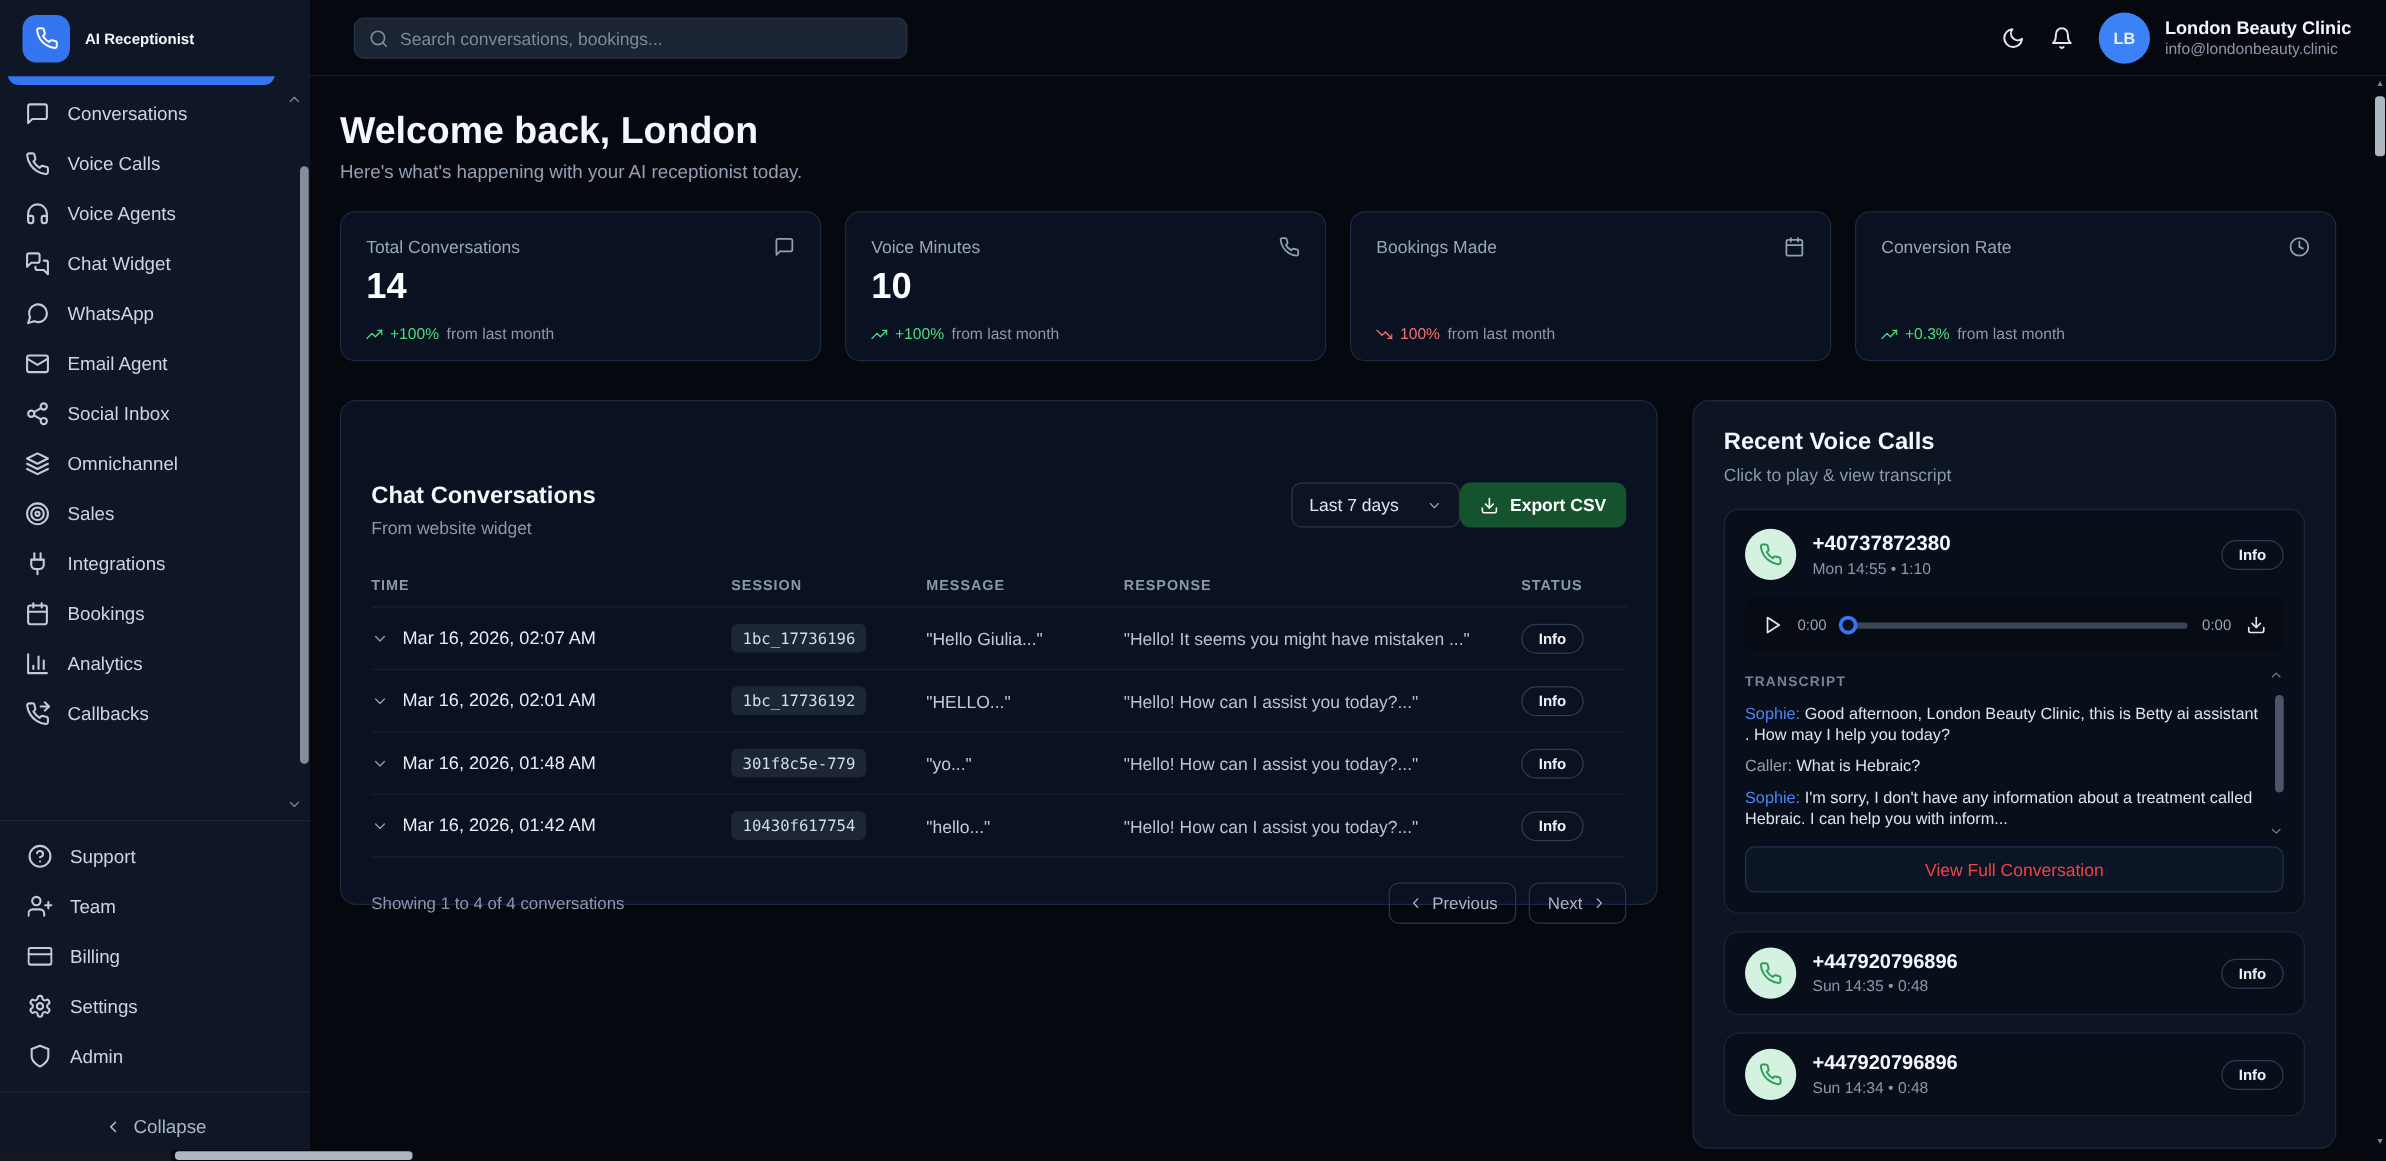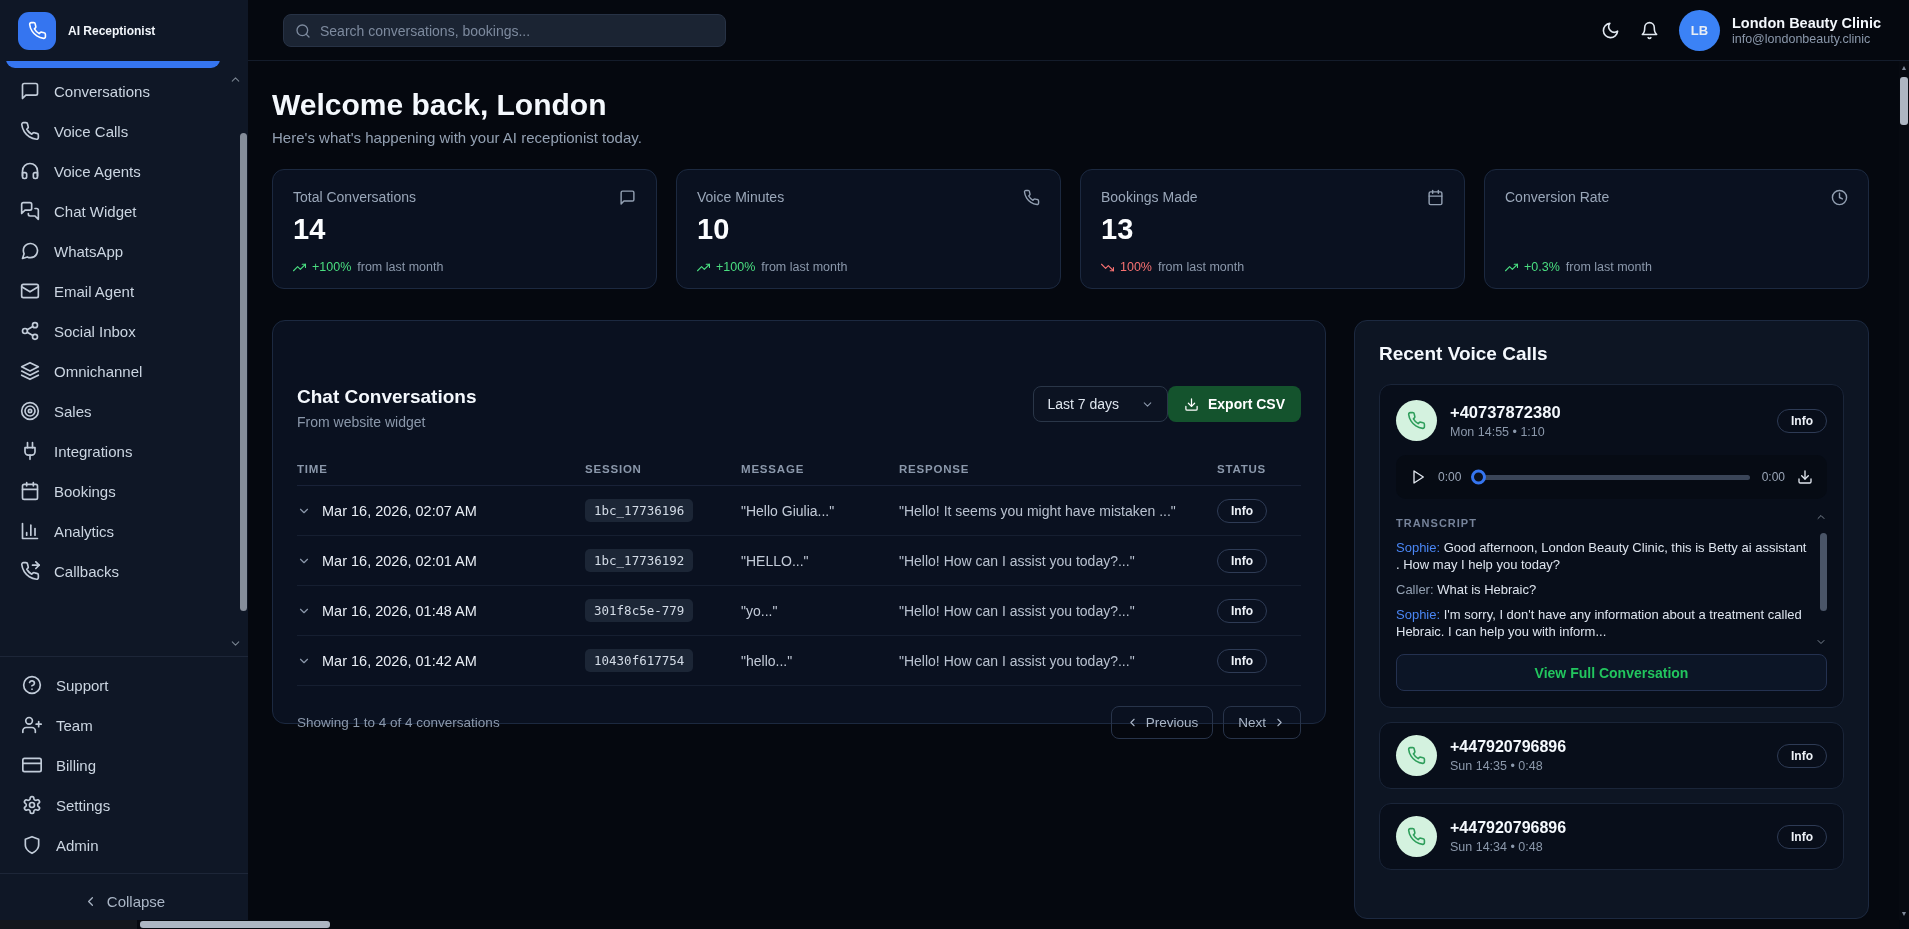--- a/index.html
+++ b/index.html
@@ -92,21 +92,21 @@
   .ptrack { flex:1; position:relative; height:5px; background:#3a4558; border-radius:3px; }
   .pthumb { position:absolute; left:0; top:50%; transform:translate(-2px,-50%); width:15px; height:15px; border-radius:50%; border:3px solid #3575f0; background:#0a101d; }
   .transcript { margin-top:14px; position:relative; padding-right:16px; }
   .trans-label { font-size:11px; font-weight:700; letter-spacing:1px; color:#76839a; }
   .trans-chev-up { position:absolute; right:0; top:-2px; color:#78828f; }
   .trans-lines { margin-top:9px; font-size:13px; line-height:1.3; color:#dde4ee; }
   .trans-line { margin-bottom:8px; }
   .spk-blue { color:#4a86f5; } .spk-gray { color:#93a0b2; }
   .trans-scrollbar { position:absolute; right:0; top:20px; width:7px; height:78px; background:#4a5568; border-radius:4px; }
   .trans-chev-down { position:absolute; right:0; bottom:-8px; color:#78828f; }
-  .view-full-btn { margin-top:14px; width:100%; height:37px; background:#0c1526; border:1px solid #243150; border-radius:8px; color:#22c55e; font-size:14px; font-weight:700; cursor:pointer; font-family:inherit; }
+  .view-full-btn { margin-top:14px; width:100%; height:37px; background:#0c1526; border:1px solid #243150; border-radius:8px; color:#ef4444; font-size:14px; font-weight:400; cursor:pointer; font-family:inherit; }
   .call-row { margin-top:14px; padding:12px 16px; display:flex; align-items:center; gap:13px; cursor:pointer; }
 
   
   .v-scrollbar { position:absolute; right:0; top:61px; bottom:9px; width:10px; background:#070a11; z-index:6; }
   .v-arrow { position:absolute; left:0; width:10px; color:#7d8696; font-size:7px; text-align:center; }
   .v-thumb { position:absolute; left:1px; top:16px; width:8px; height:48px; background:#aeb6c2; border-radius:3px; }
   .h-scrollbar { position:absolute; left:0; right:10px; bottom:0; height:9px; background:#07090f; z-index:7; }
   .h-corner { position:absolute; left:0; top:0; width:137px; height:9px; background:#14171d; }
   .h-thumb { position:absolute; left:140px; top:1px; width:190px; height:7px; background:#aeb6c2; border-radius:3px; }
 </style>
@@ -412,21 +412,20 @@
         <span class="stat-label">Bookings Made</span>
         <span class="stat-icon">
             <svg class="ic" width="17" height="17" viewBox="0 0 24 24">
               <rect x="3" y="4" width="18" height="18" rx="2"></rect>
               <line x1="16" y1="2" x2="16" y2="6"></line>
               <line x1="8" y1="2" x2="8" y2="6"></line>
               <line x1="3" y1="10" x2="21" y2="10"></line>
             </svg>
           </span>
       </div>
-      <div class="stat-value">13</div>
       <div class="stat-trend">
         <span class="tr-down">
             <svg class="ic" width="13" height="13" viewBox="0 0 24 24">
               <polyline points="23 18 13.5 8.5 8.5 13.5 1 6"></polyline>
               <polyline points="17 18 23 18 23 12"></polyline>
             </svg>
           </span>
         <span class="tr-down">100%</span>
         <span class="trend-note">from last month</span>
       </div>
@@ -572,20 +571,21 @@
                   <polyline points="9 18 15 12 9 6"></polyline>
                 </svg>
               </span>
           </button>
         </div>
       </div>
     </section>
 
     <section class="calls-panel">
       <div class="calls-title">Recent Voice Calls</div>
+      <div class="calls-sub">Click to play &amp; view transcript</div>
 
       <div class="call-card featured">
         <div class="call-head">
           <div class="call-avatar">
             <span>
                 <svg class="ic" width="19" height="19" viewBox="0 0 24 24">
                   <path d="M22 16.92v3a2 2 0 0 1-2.18 2 19.79 19.79 0 0 1-8.63-3.07 19.5 19.5 0 0 1-6-6 19.79 19.79 0 0 1-3.07-8.67A2 2 0 0 1 4.11 2h3a2 2 0 0 1 2 1.72 12.84 12.84 0 0 0 .7 2.81 2 2 0 0 1-.45 2.11L8.09 9.91a16 16 0 0 0 6 6l1.27-1.27a2 2 0 0 1 2.11-.45 12.84 12.84 0 0 0 2.81.7A2 2 0 0 1 22 16.92z"></path>
                 </svg>
               </span>
           </div>

